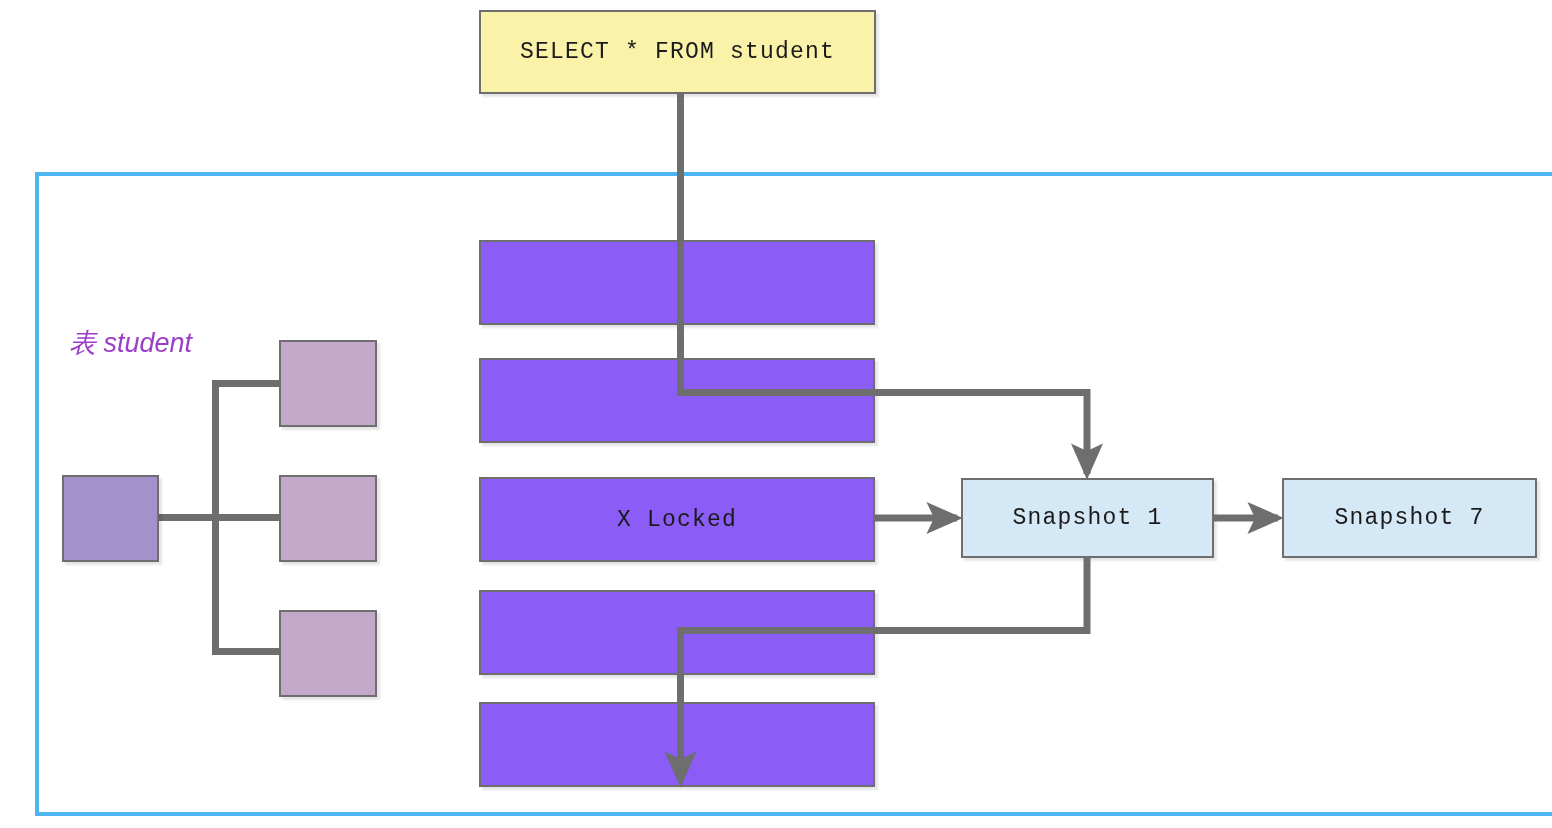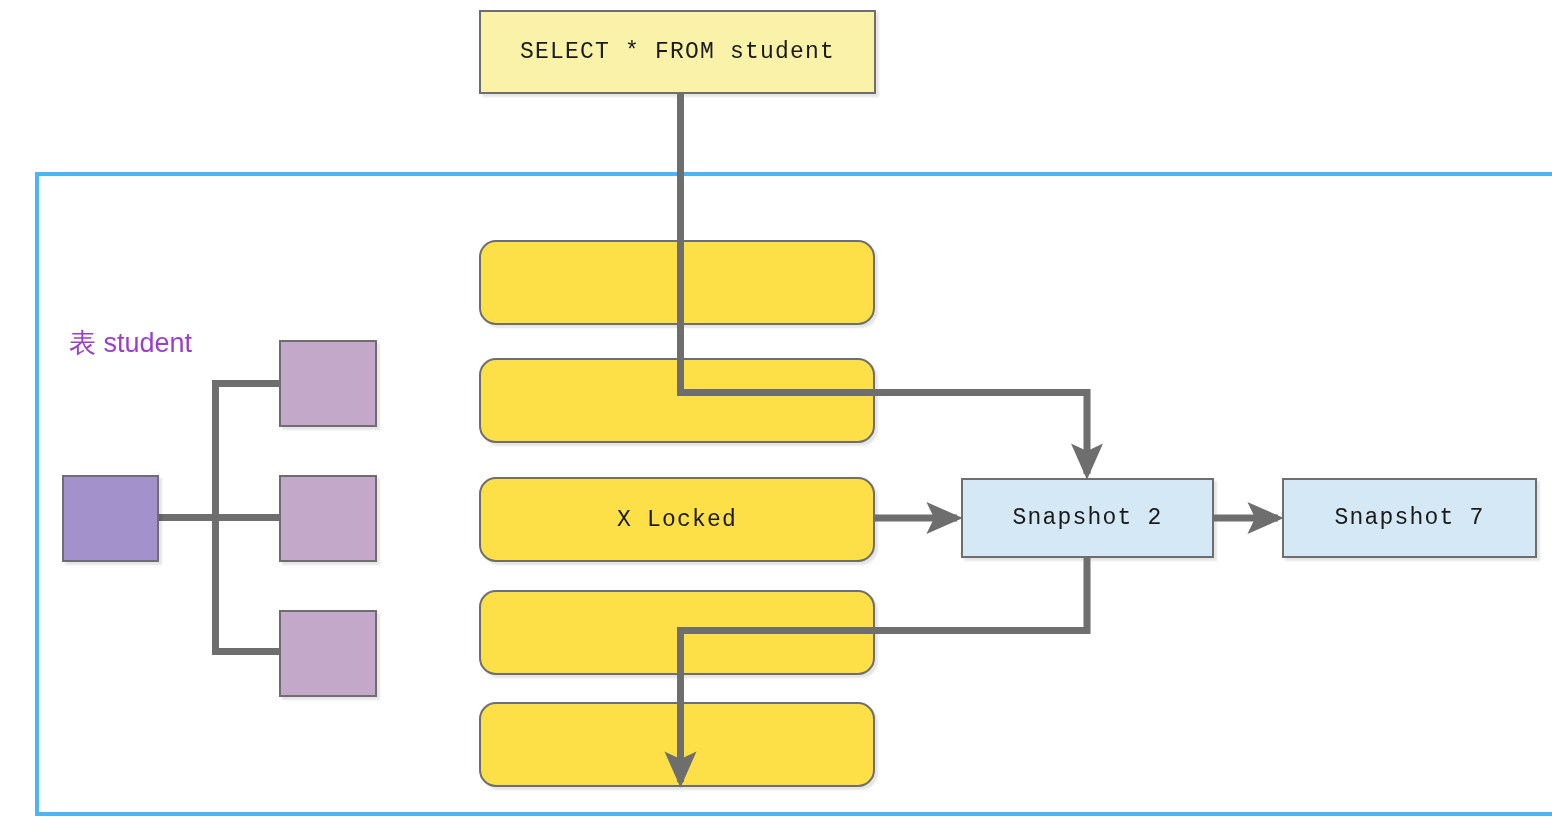--- a/index.html
+++ b/index.html
@@ -12,27 +12,27 @@
        display:flex;align-items:center;justify-content:center;}
 
   .mono{font-family:"Liberation Mono","DejaVu Sans Mono",monospace;
         font-size:23px;color:#1a1a1a;letter-spacing:1.2px;white-space:nowrap;}
 
   #sql-box{left:455px;top:10px;width:397px;height:84px;background:#FAF2A8;}
 
   #container-box{position:absolute;left:11px;top:172px;width:1528px;height:644px;
         box-sizing:border-box;border:4px solid #4DB6F0;background:transparent;}
 
-  .green{background:#fde047;border-radius:17px;}
+  .green{background:#8b5cf6;}
   .blue{background:#D4E8F5;}
   .purple-root{background:#A391CB;}
   .purple-child{background:#C3A8C9;}
 
   .tbl-label{position:absolute;left:45px;top:325px;font-size:27px;color:#9B3FC9;
-        white-space:nowrap;}
+        white-space:nowrap;font-style:italic;}
 
   .ln{position:absolute;background:#6E6E6E;}
   svg.arrows{position:absolute;left:0;top:0;width:1552px;height:828px;
         overflow:visible;pointer-events:none;}
 </style>
 </head>
 <body>
 
 <div id="canvas">
 
@@ -67,21 +67,21 @@
     <span class="mono">X Locked</span>
   </div>
   <div class="box green" style="left:455px;top:590px;width:396px;height:85px;">
     <span class="mono"></span>
   </div>
   <div class="box green" style="left:455px;top:702px;width:396px;height:85px;">
     <span class="mono"></span>
   </div>
 
   <div class="box blue" style="left:937px;top:478px;width:253px;height:80px;">
-    <span class="mono">Snapshot 2</span>
+    <span class="mono">Snapshot 1</span>
   </div>
   <div class="box blue" style="left:1258px;top:478px;width:255px;height:80px;">
     <span class="mono">Snapshot 7</span>
   </div>
 
   <svg class="arrows" viewBox="0 0 1552 828">
     <defs>
       <marker id="ah" viewBox="0 0 10 10" refX="8.4" refY="5" markerWidth="5.2" markerHeight="5.2" orient="auto-start-reverse">
         <path d="M 0 0.6 L 10 5 L 0 9.4 L 2.1 5 z" fill="#6E6E6E"></path>
       </marker>

